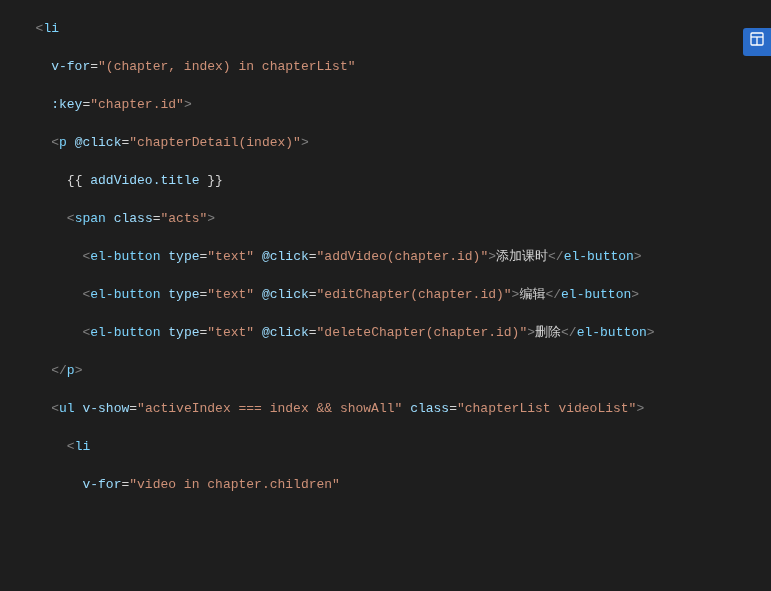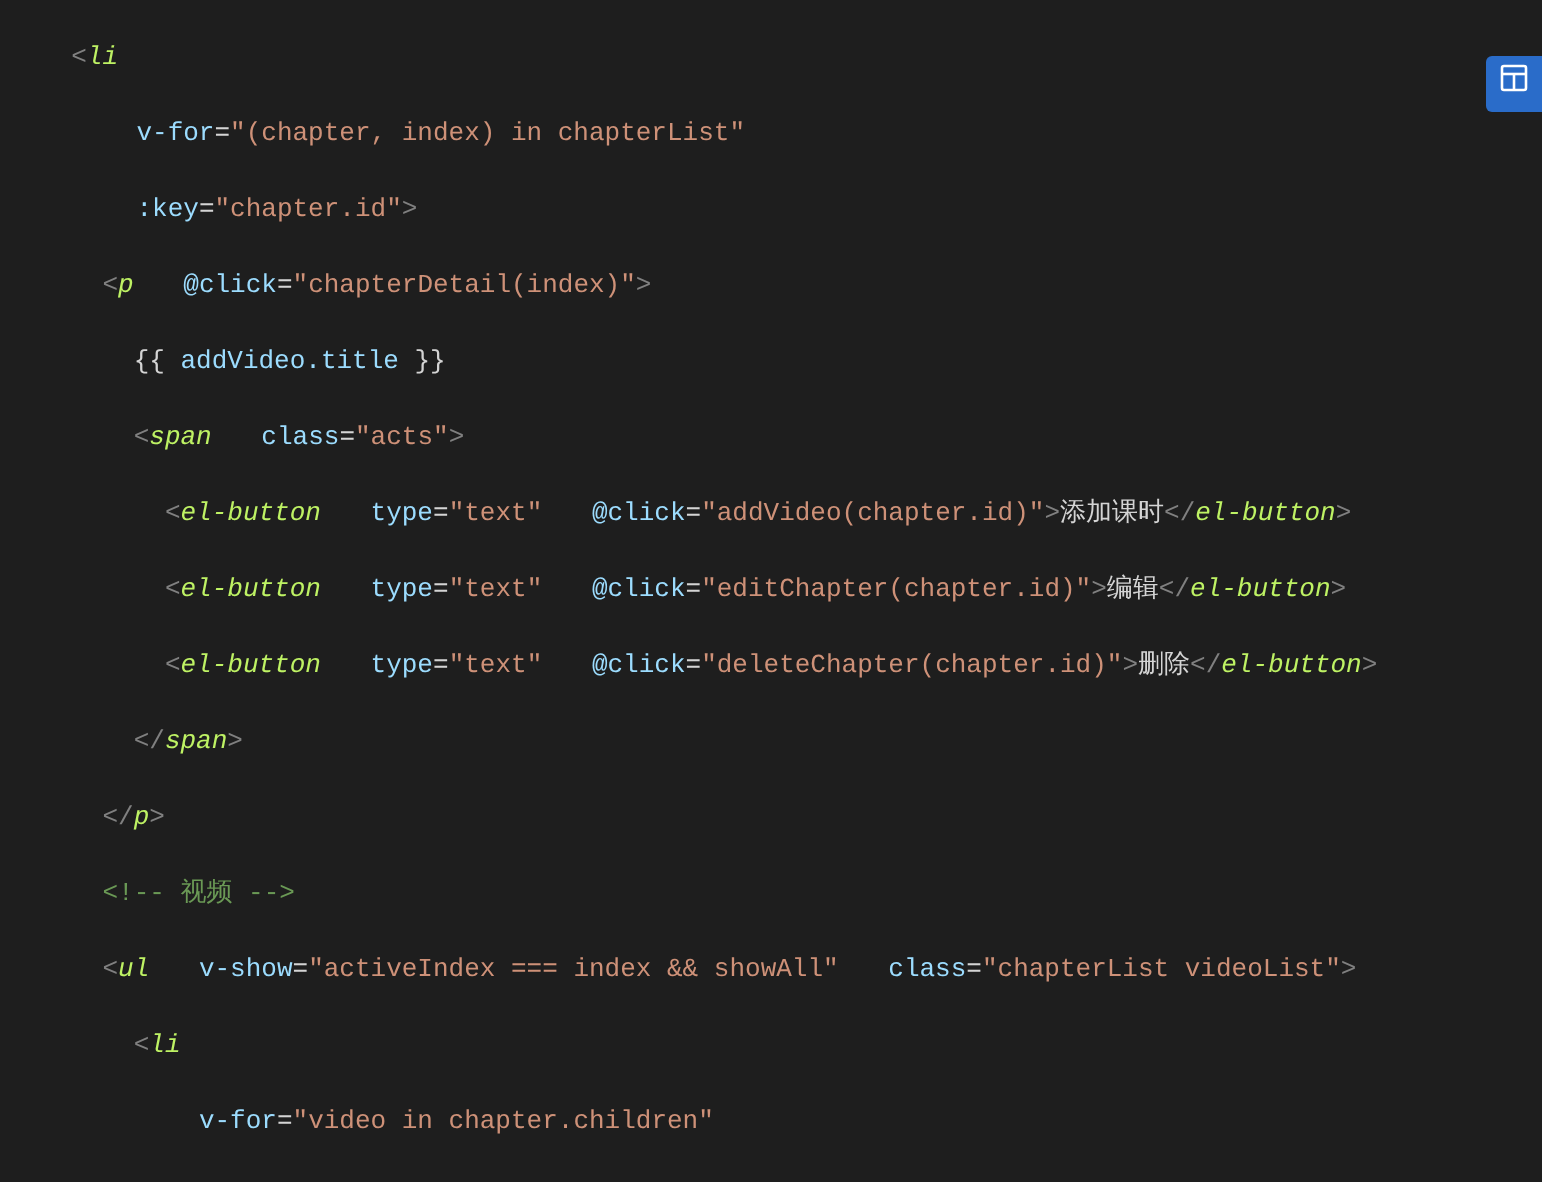--- a/index.html
+++ b/index.html
@@ -12,22 +12,22 @@
   width: 771px;
   height: 591px;
   overflow: hidden;
   position: relative;
 }
 .editor {
   padding: 0 0 0 20px;
   white-space: pre;
 }
 .tag { color: #808080; }
-.tag-name { color: #bef264; font-style: italic; }
-.attr-name { color: #9cdcfe; margin-left: 17px; }
+.tag-name { color: #7dd3fc; }
+.attr-name { color: #9cdcfe; }
 .attr-val { color: #ce9178; }
 .text { color: #d4d4d4; }
 .mustache-br { color: #d4d4d4; }
 .mustache-id { color: #9cdcfe; }
 .comment { color: #6a9955; }
 .guide {
   color: #404040;
   user-select: none;
 }
 .guide.active {
@@ -55,23 +55,21 @@
 <div class="editor">
 <span class="line"><span class="guide">  </span><span class="tag">&lt;</span><span class="tag-name">li</span></span>
 <span class="line"><span class="guide">  </span>  <span class="attr-name">v-for</span><span class="text">=</span><span class="attr-val">"(chapter, index) in chapterList"</span></span>
 <span class="line"><span class="guide">  </span>  <span class="attr-name">:key</span><span class="text">=</span><span class="attr-val">"chapter.id"</span><span class="tag">&gt;</span></span>
 <span class="line"><span class="guide">  </span>  <span class="tag">&lt;</span><span class="tag-name">p</span> <span class="attr-name">@click</span><span class="text">=</span><span class="attr-val">"chapterDetail(index)"</span><span class="tag">&gt;</span></span>
 <span class="line"><span class="guide">  </span>  <span class="guide">  </span><span class="mustache-br">{{ </span><span class="mustache-id">addVideo.title</span><span class="mustache-br"> }}</span></span>
 <span class="line"><span class="guide">  </span>  <span class="guide">  </span><span class="tag">&lt;</span><span class="tag-name">span</span> <span class="attr-name">class</span><span class="text">=</span><span class="attr-val">"acts"</span><span class="tag">&gt;</span></span>
 <span class="line"><span class="guide">  </span>  <span class="guide">  </span><span class="guide">  </span><span class="tag">&lt;</span><span class="tag-name">el-button</span> <span class="attr-name">type</span><span class="text">=</span><span class="attr-val">"text"</span> <span class="attr-name">@click</span><span class="text">=</span><span class="attr-val">"addVideo(chapter.id)"</span><span class="tag">&gt;</span><span class="text">添加课时</span><span class="tag">&lt;/</span><span class="tag-name">el-button</span><span class="tag">&gt;</span></span>
 <span class="line"><span class="guide">  </span>  <span class="guide">  </span><span class="guide">  </span><span class="tag">&lt;</span><span class="tag-name">el-button</span> <span class="attr-name">type</span><span class="text">=</span><span class="attr-val">"text"</span> <span class="attr-name">@click</span><span class="text">=</span><span class="attr-val">"editChapter(chapter.id)"</span><span class="tag">&gt;</span><span class="text">编辑</span><span class="tag">&lt;/</span><span class="tag-name">el-button</span><span class="tag">&gt;</span></span>
 <span class="line"><span class="guide">  </span>  <span class="guide">  </span><span class="guide">  </span><span class="tag">&lt;</span><span class="tag-name">el-button</span> <span class="attr-name">type</span><span class="text">=</span><span class="attr-val">"text"</span> <span class="attr-name">@click</span><span class="text">=</span><span class="attr-val">"deleteChapter(chapter.id)"</span><span class="tag">&gt;</span><span class="text">删除</span><span class="tag">&lt;/</span><span class="tag-name">el-button</span><span class="tag">&gt;</span></span>
-<span class="line"><span class="guide">  </span>  <span class="guide">  </span><span class="tag">&lt;/</span><span class="tag-name">span</span><span class="tag">&gt;</span></span>
 <span class="line"><span class="guide">  </span>  <span class="tag">&lt;/</span><span class="tag-name">p</span><span class="tag">&gt;</span></span>
-<span class="line"><span class="guide">  </span>  <span class="comment">&lt;!-- 视频 --&gt;</span></span>
 <span class="line"><span class="guide">  </span>  <span class="tag">&lt;</span><span class="tag-name">ul</span> <span class="attr-name">v-show</span><span class="text">=</span><span class="attr-val">"activeIndex === index &amp;&amp; showAll"</span> <span class="attr-name">class</span><span class="text">=</span><span class="attr-val">"chapterList videoList"</span><span class="tag">&gt;</span></span>
 <span class="line"><span class="guide">  </span>  <span class="guide active">  </span><span class="tag">&lt;</span><span class="tag-name">li</span></span>
 <span class="line"><span class="guide">  </span>  <span class="guide active">  </span>  <span class="attr-name">v-for</span><span class="text">=</span><span class="attr-val">"video in chapter.children"</span></span>
 <span class="line">    </span>
 
 
 
 
 
 

